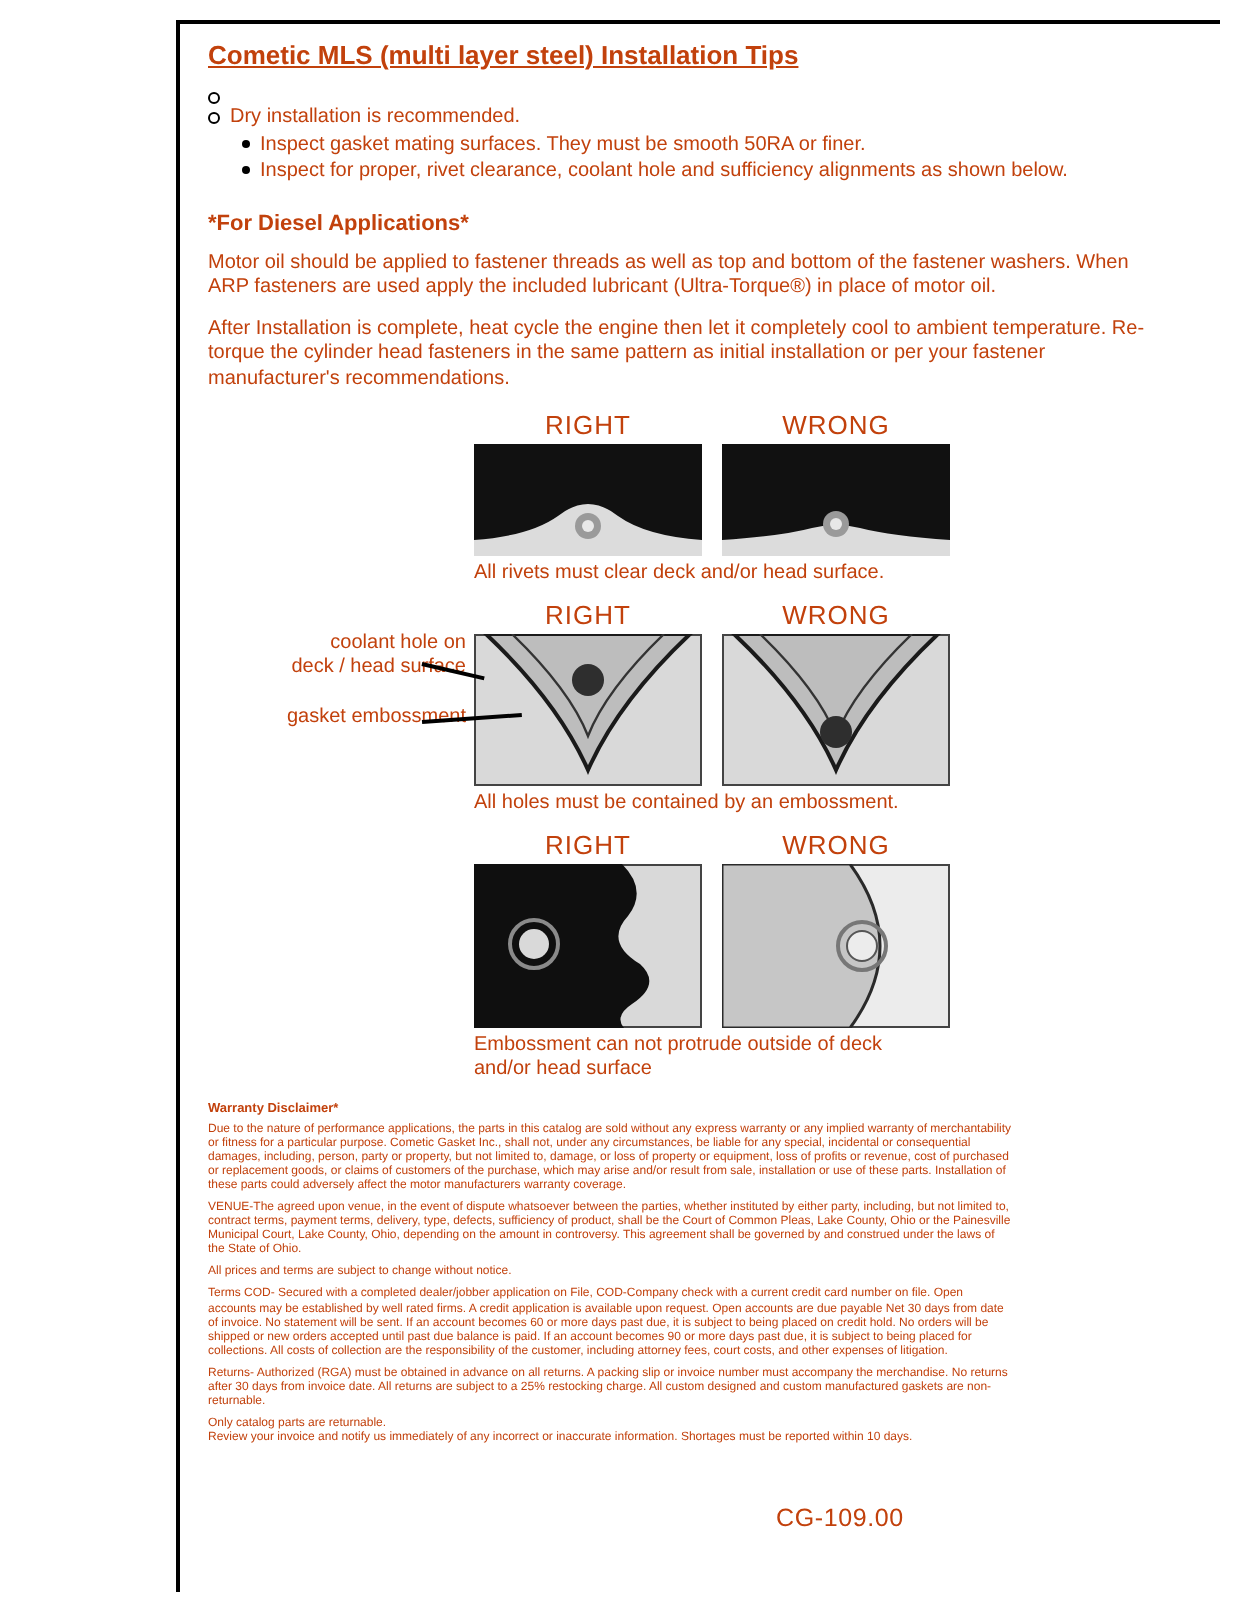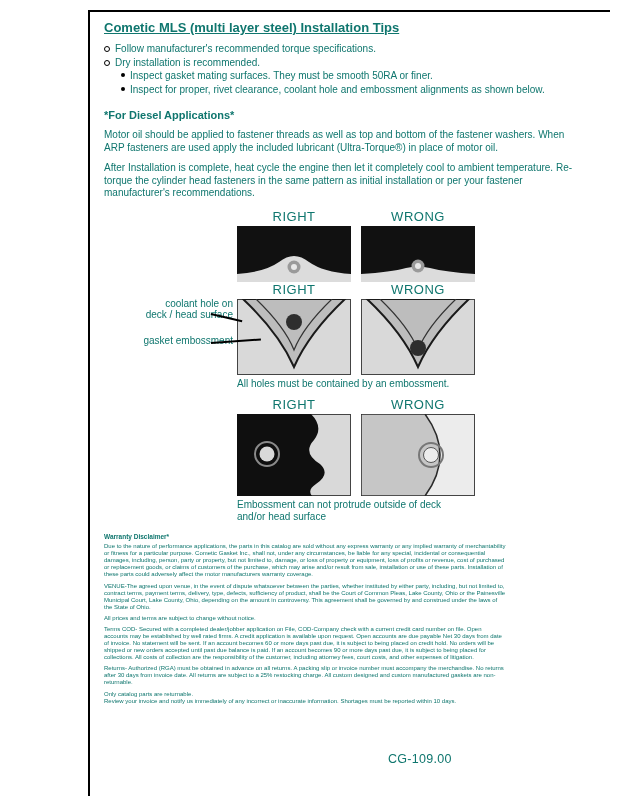--- a/index.html
+++ b/index.html
@@ -1,18 +1,18 @@
 <!DOCTYPE html>
 <html><head>
 <meta charset="utf-8">
 <style>
   html,body { margin:0; padding:0; background:#ffffff; }
   .page {
     position:relative; width:618px; height:800px; background:#ffffff;
-    font-family:"Liberation Sans","DejaVu Sans",sans-serif; color:#0f766e;
+    font-family:"Liberation Sans","DejaVu Sans",sans-serif; color:#c2410c;
     overflow:hidden;
   }
   .rule-top { position:absolute; left:88px; top:10px; width:522px; height:2px; background:#000; }
   .rule-left { position:absolute; left:88px; top:10px; width:2px; height:786px; background:#000; }
   .content { position:absolute; left:90px; top:20px; width:520px; padding:0 8px 0 14px; box-sizing:border-box; }
 
   .title { font-size:13px; font-weight:bold; text-decoration:underline; margin:0 0 8px 0; }
 
   .bullets { font-size:10px; line-height:1.25; }
   .bullet { display:flex; align-items:flex-start; margin:1px 0; }
@@ -54,33 +54,32 @@
   <div class="rule-top"></div>
   <div class="rule-left"></div>
 
   <div class="content">
 
     <h1 class="title">Cometic MLS (multi layer steel) Installation Tips</h1>
 
     <div class="bullets">
       <div class="bullet">
         <span class="b-open"></span>
-        <span>Follow manufacturer's recommended torque specifications.</span>
       </div>
       <div class="bullet">
         <span class="b-open"></span>
         <span>Dry installation is recommended.</span>
       </div>
       <div class="bullet sub">
         <span class="b-solid"></span>
         <span>Inspect gasket mating surfaces.  They must be smooth 50RA or finer.</span>
       </div>
       <div class="bullet sub">
         <span class="b-solid"></span>
-        <span>Inspect for proper, rivet clearance, coolant hole and embossment alignments as shown below.</span>
+        <span>Inspect for proper, rivet clearance, coolant hole and sufficiency alignments as shown below.</span>
       </div>
     </div>
 
     <h2 class="h2">*For Diesel Applications*</h2>
     <p class="para">Motor oil should be applied to fastener threads as well as top and bottom of the fastener washers. When ARP fasteners are used apply the included lubricant (Ultra-Torque®) in place of motor oil.</p>
     <p class="para">After Installation is complete, heat cycle the engine then let it completely cool to ambient temperature. Re-torque the cylinder head fasteners in the same pattern as initial installation or per your fastener manufacturer's recommendations.</p>
 
     <div class="diagrams">
 
       <div class="dg">
@@ -95,20 +94,21 @@
             <circle cx="57" cy="41" r="6.5" fill="#9a9a9a"></circle>
             <circle cx="57" cy="41" r="3" fill="#e8e8e8"></circle>
           </svg>
           <svg width="114" height="56" viewBox="0 0 114 56">
             <rect x="0" y="0" width="114" height="56" fill="#111"></rect>
             <path d="M0,48 Q30,46 45,42 Q57,39 69,42 Q85,46 114,48 L114,56 L0,56 Z" fill="#dcdcdc"></path>
             <circle cx="57" cy="40" r="6.5" fill="#9a9a9a"></circle>
             <circle cx="57" cy="40" r="3" fill="#e8e8e8"></circle>
           </svg>
         </div>
+        <div class="dg-caption">All rivets must clear deck and/or head surface.</div>
       </div>
 
       <div class="dg">
         <div class="dg-headers">
           <div class="dg-header">RIGHT</div>
           <div class="dg-header">WRONG</div>
         </div>
         <div class="dg-panels">
           <svg width="114" height="76" viewBox="0 0 114 76">
             <rect x="0.5" y="0.5" width="113" height="75" fill="#d9d9d9" stroke="#444" stroke-width="1"></rect>

